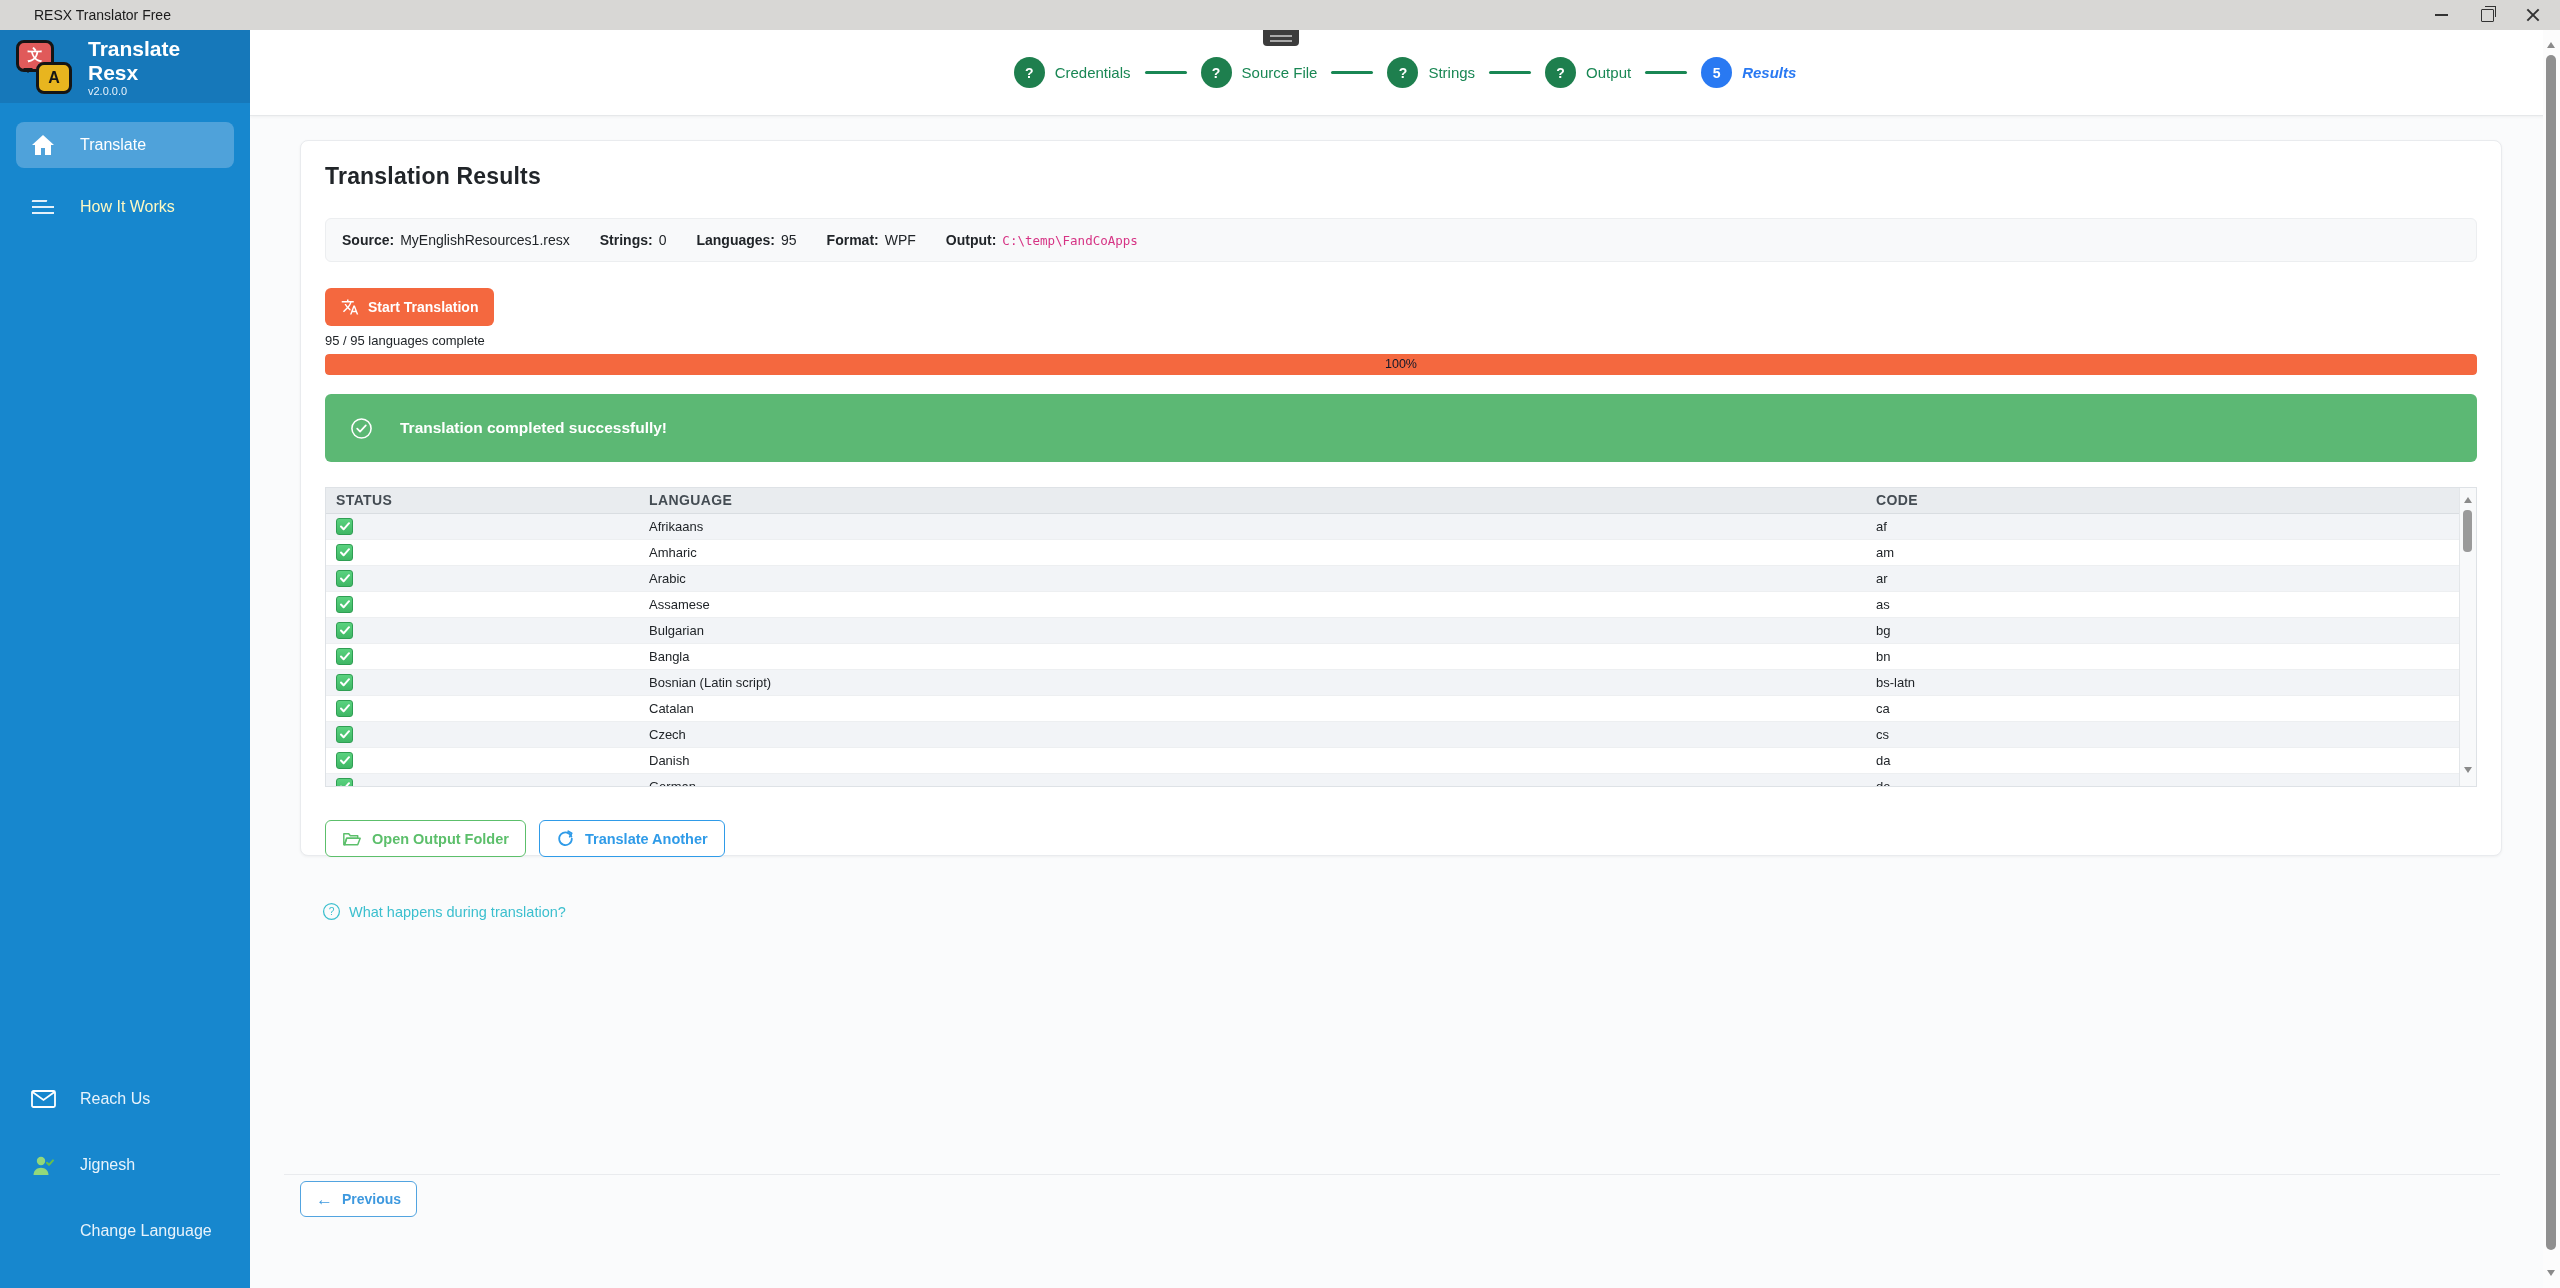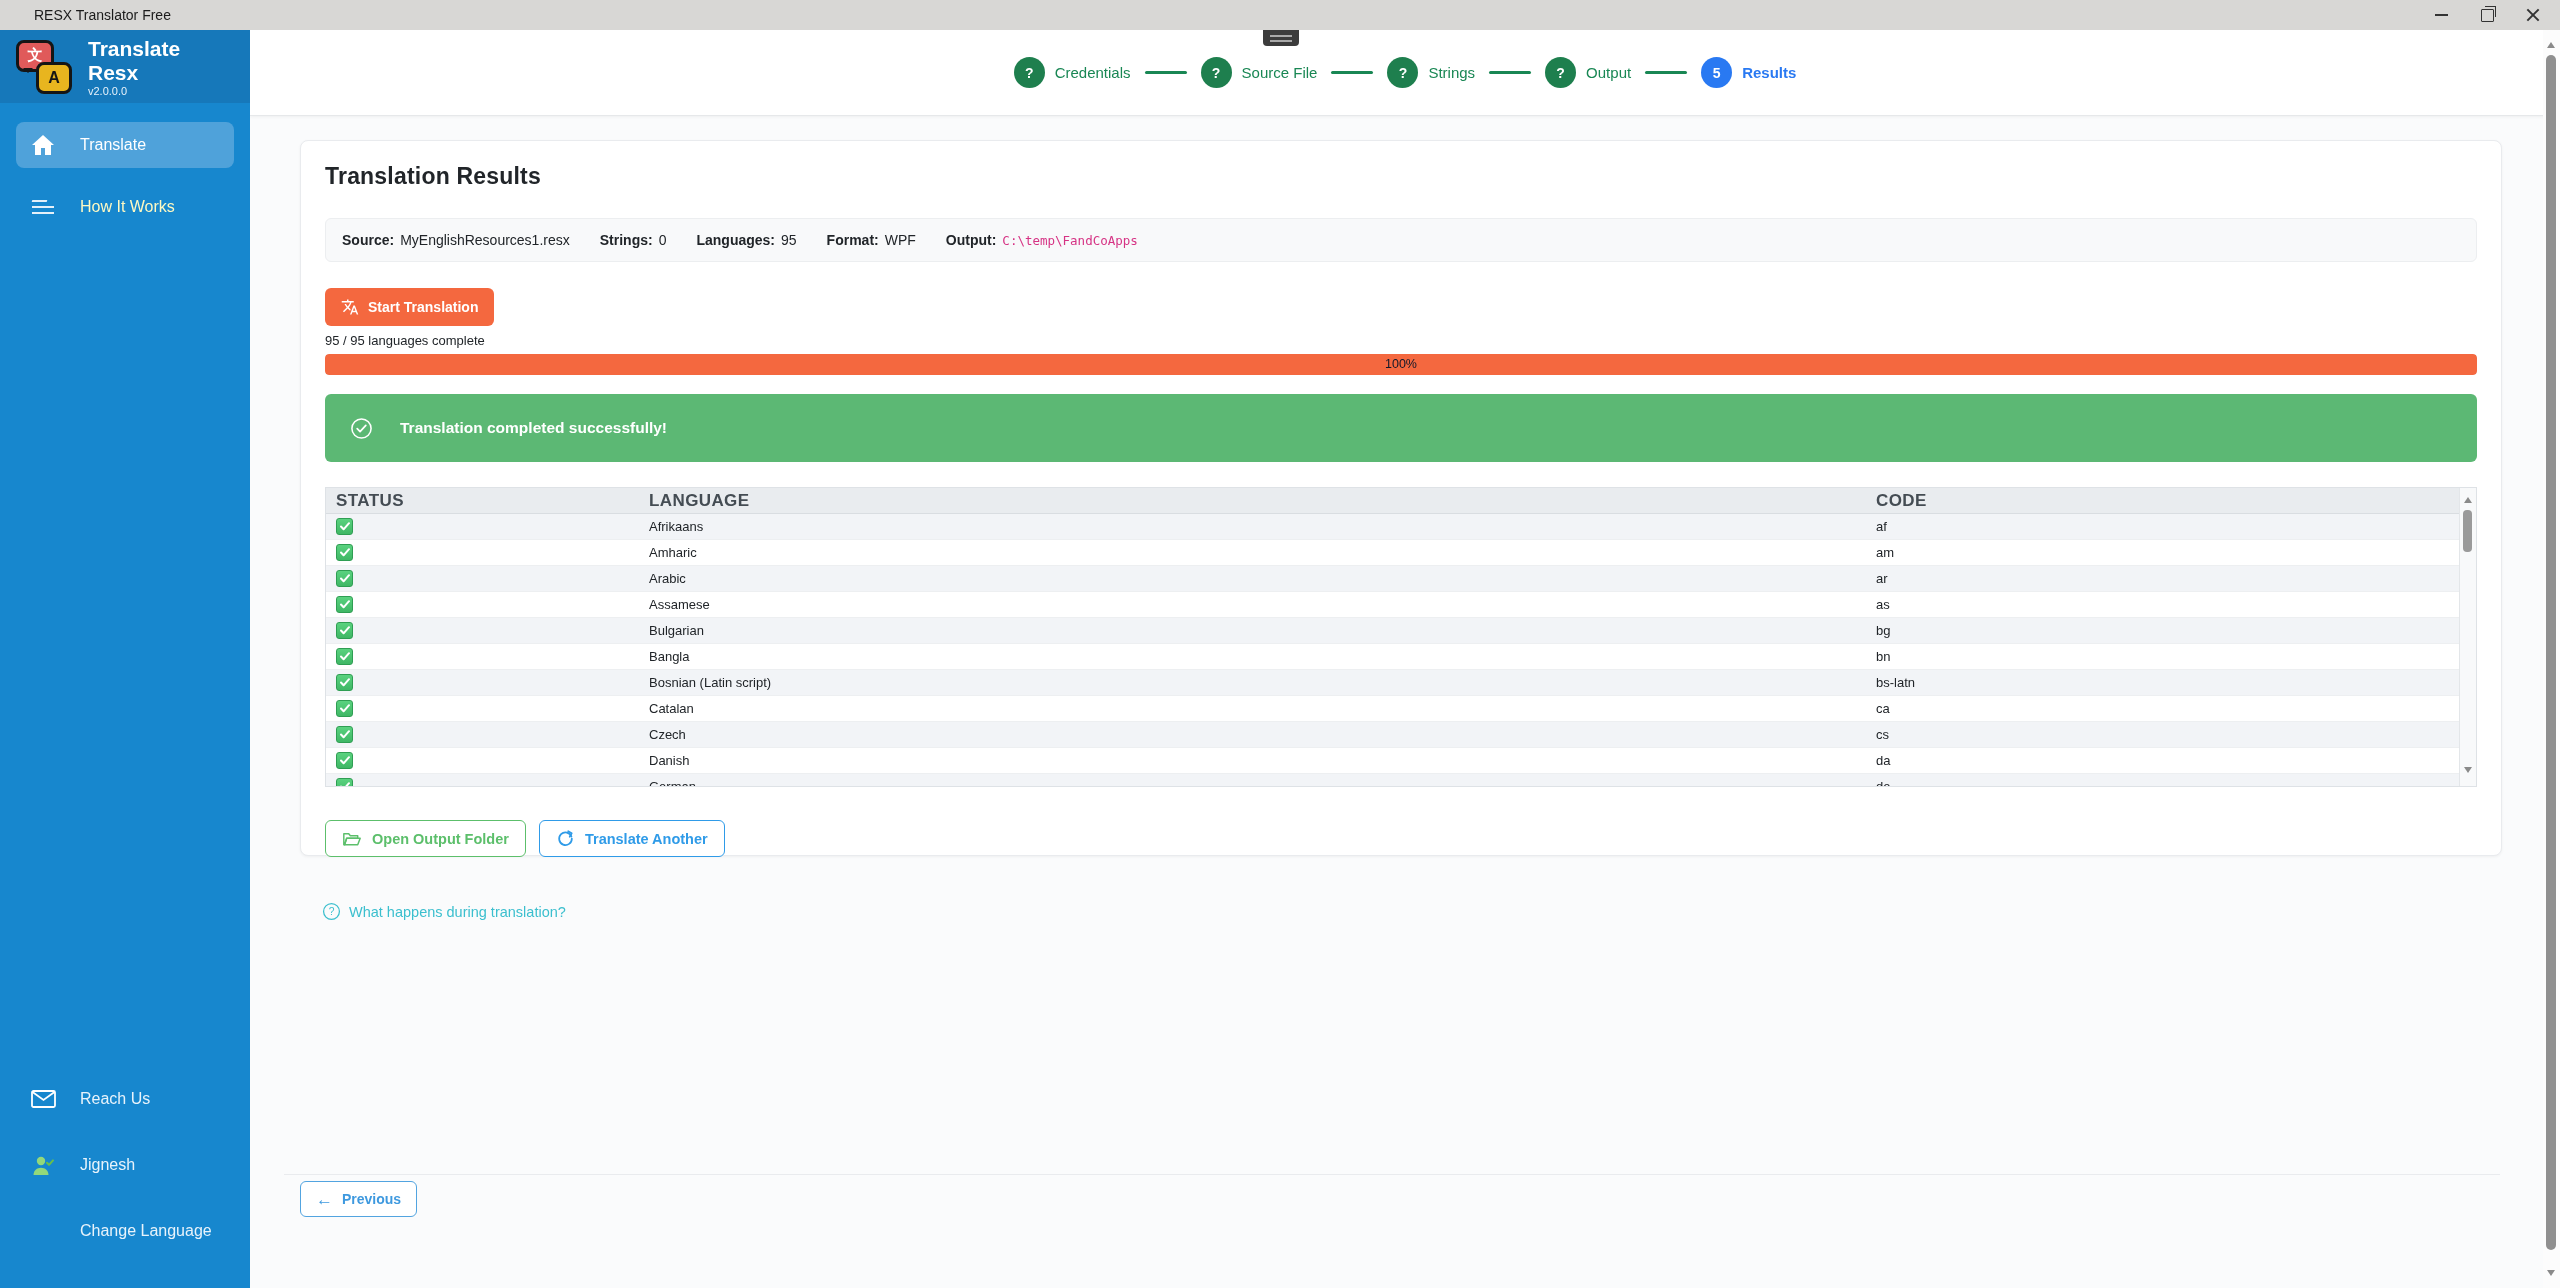--- a/index.html
+++ b/index.html
@@ -48,21 +48,21 @@
   
   .main{position:absolute;top:30px;left:250px;right:0;bottom:0;background:#fafbfc;}
   .wizard-band{position:absolute;top:0;left:0;right:0;height:85px;background:#fff;border-bottom:1px solid #e6e8ea;
     box-shadow:0 1px 3px rgba(0,0,0,.05);display:flex;align-items:center;justify-content:center;}
   .step{display:flex;align-items:center;gap:10px;cursor:pointer;}
   .step .badge{width:31px;height:31px;border-radius:50%;display:flex;align-items:center;justify-content:center;
     color:#fff;font-size:14px;font-weight:bold;}
   .step.done .badge{background:var(--step-green,#1E7F4E);}
   .step.done .step-label{color:#198754;font-size:15px;}
   .step.active .badge{background:var(--step-blue,#2979F2);}
-  .step.active .step-label{color:#2979F2;font-size:15px;font-weight:600;}
+  .step.active .step-label{color:#2979F2;font-size:15px;font-weight:600;font-style:italic;}
   .connector{width:42px;height:3px;background:#198754;margin:0 14px;border-radius:2px;}
   .drag-handle{position:absolute;top:0;left:1013px;width:36px;height:16px;background:#3c3c3c;border-radius:0 0 4px 4px;
     display:flex;flex-direction:column;align-items:center;justify-content:center;gap:3px;}
   .drag-handle i{display:block;width:22px;height:2px;background:#a9a9a9;}
 
   
   .card{position:absolute;left:50px;top:110px;width:2152px;height:700px;background:#fff;border:1px solid #e9ebee;
     border-radius:8px;box-shadow:0 1px 3px rgba(0,0,0,.05);padding:14px 24px 0;}
   .card h1{margin:0;padding-top:8px;font-size:23px;color:#212529;letter-spacing:.2px;}
   .summary{margin-top:28px;height:42px;background:#f8f9fa;border:1px solid #eceef0;border-radius:6px;
@@ -77,21 +77,21 @@
   .progress-track{margin-top:6px;height:21px;background:#e9ecef;border-radius:4px;overflow:hidden;}
   .progress-fill{height:100%;background:var(--accent-orange,#F4683F);color:#0f172a;font-size:12.5px;line-height:21px;
     text-align:center;border-radius:4px;}
   .alert-success{margin-top:19px;height:68px;background:var(--success-green,#5CB874);border-radius:6px;
     display:flex;align-items:center;gap:27px;padding:0 25px;color:#fff;font-size:15.5px;font-weight:600;}
 
   
   .tbl{margin-top:25px;position:relative;height:298px;border:1px solid #dee2e6;overflow:hidden;background:#fff;}
   .t-head{display:grid;grid-template-columns:313px 1227px 1fr;height:25px;background:#e9ecef;
     border-bottom:1px solid #d9dde1;}
-  .t-head .t-cell{font-size:17px;font-weight:700;color:#444c53;letter-spacing:.4px;line-height:25px;padding-left:10px;}
+  .t-head .t-cell{font-size:14px;font-weight:700;color:#444c53;letter-spacing:.4px;line-height:25px;padding-left:10px;}
   .t-row{display:grid;grid-template-columns:313px 1227px 1fr;height:25px;border-bottom:1px solid #edeff1;
     font-size:13px;color:#212529;}
   .t-row.stripe{background:#f2f4f7;}
   .t-cell{padding-left:10px;display:flex;align-items:center;overflow:hidden;white-space:nowrap;}
   .check{width:15px;height:15px;border-radius:3px;background:linear-gradient(#5ad27f,#3fb765);border:1px solid #2f9e53;
     display:flex;align-items:center;justify-content:center;}
   .vscroll{position:absolute;top:0;right:0;bottom:0;width:16px;background:#f8f9fa;border-left:1px solid #e3e6e9;}
   .arrow-up{position:absolute;left:4px;width:0;height:0;border:4px solid transparent;border-bottom:6px solid #8a8a8a;}
   .arrow-down{position:absolute;left:4px;width:0;height:0;border:4px solid transparent;border-top:6px solid #8a8a8a;}
   .tbl .arrow-up{top:5px;}

